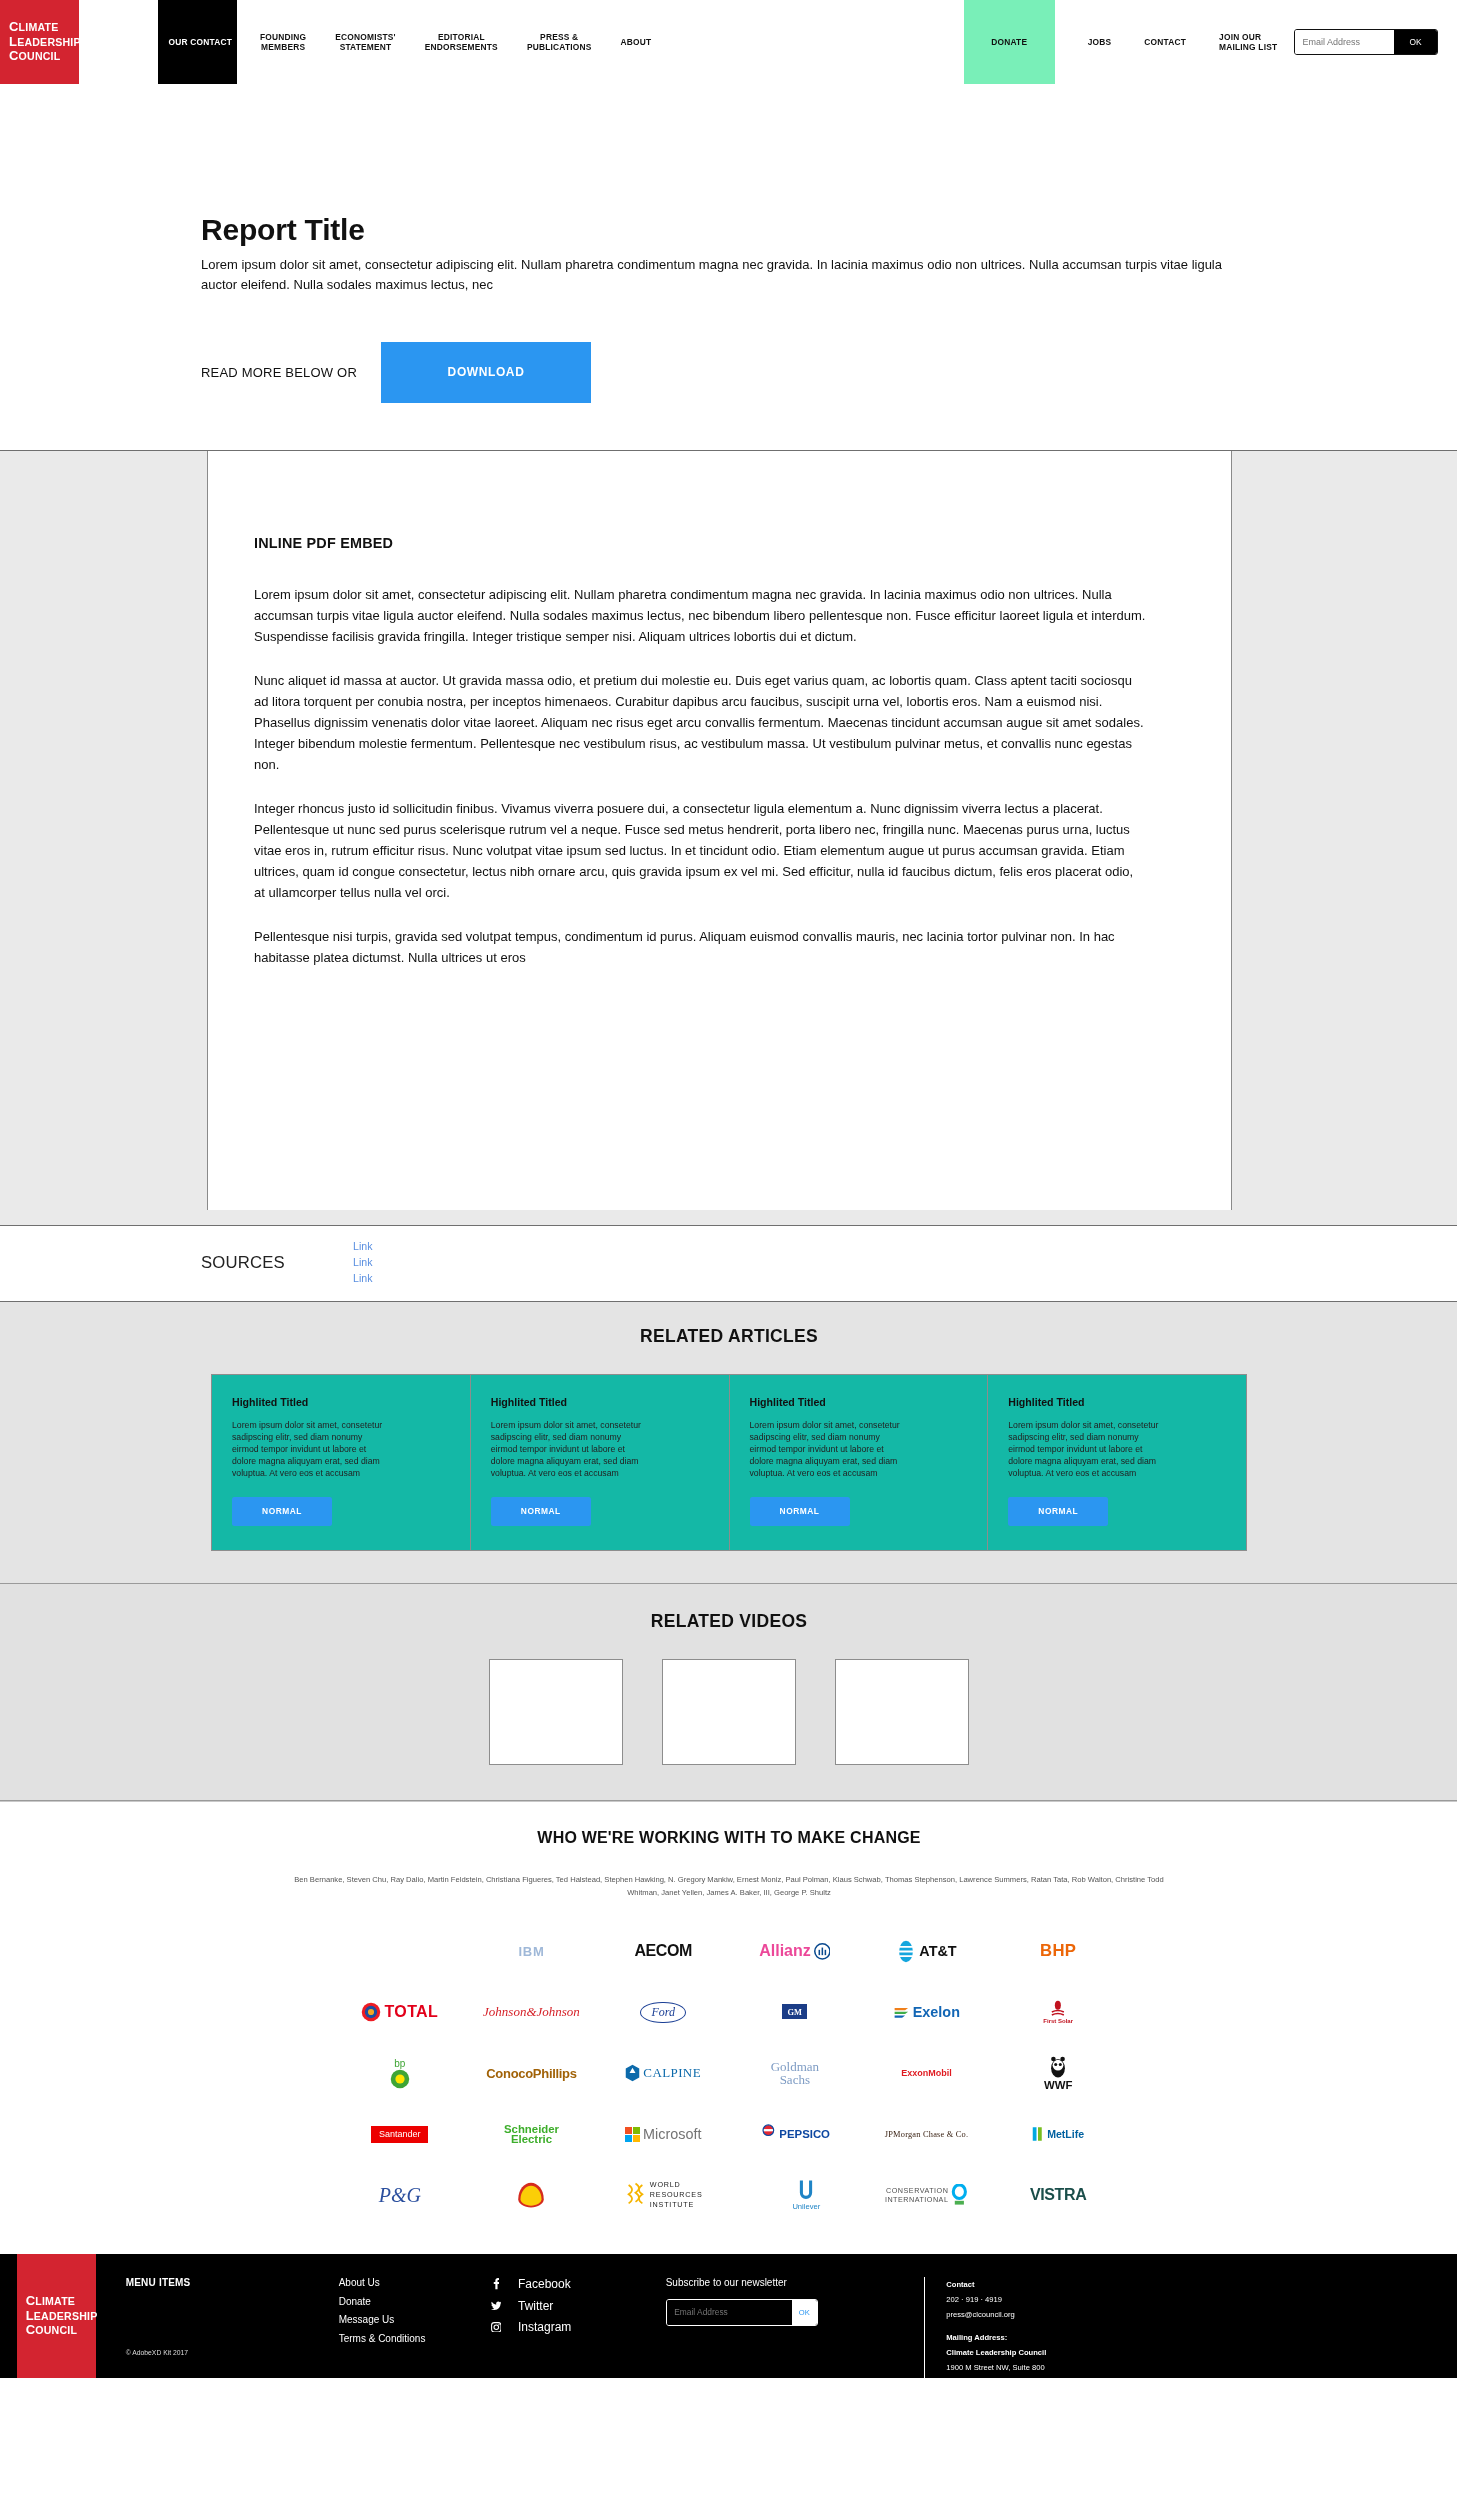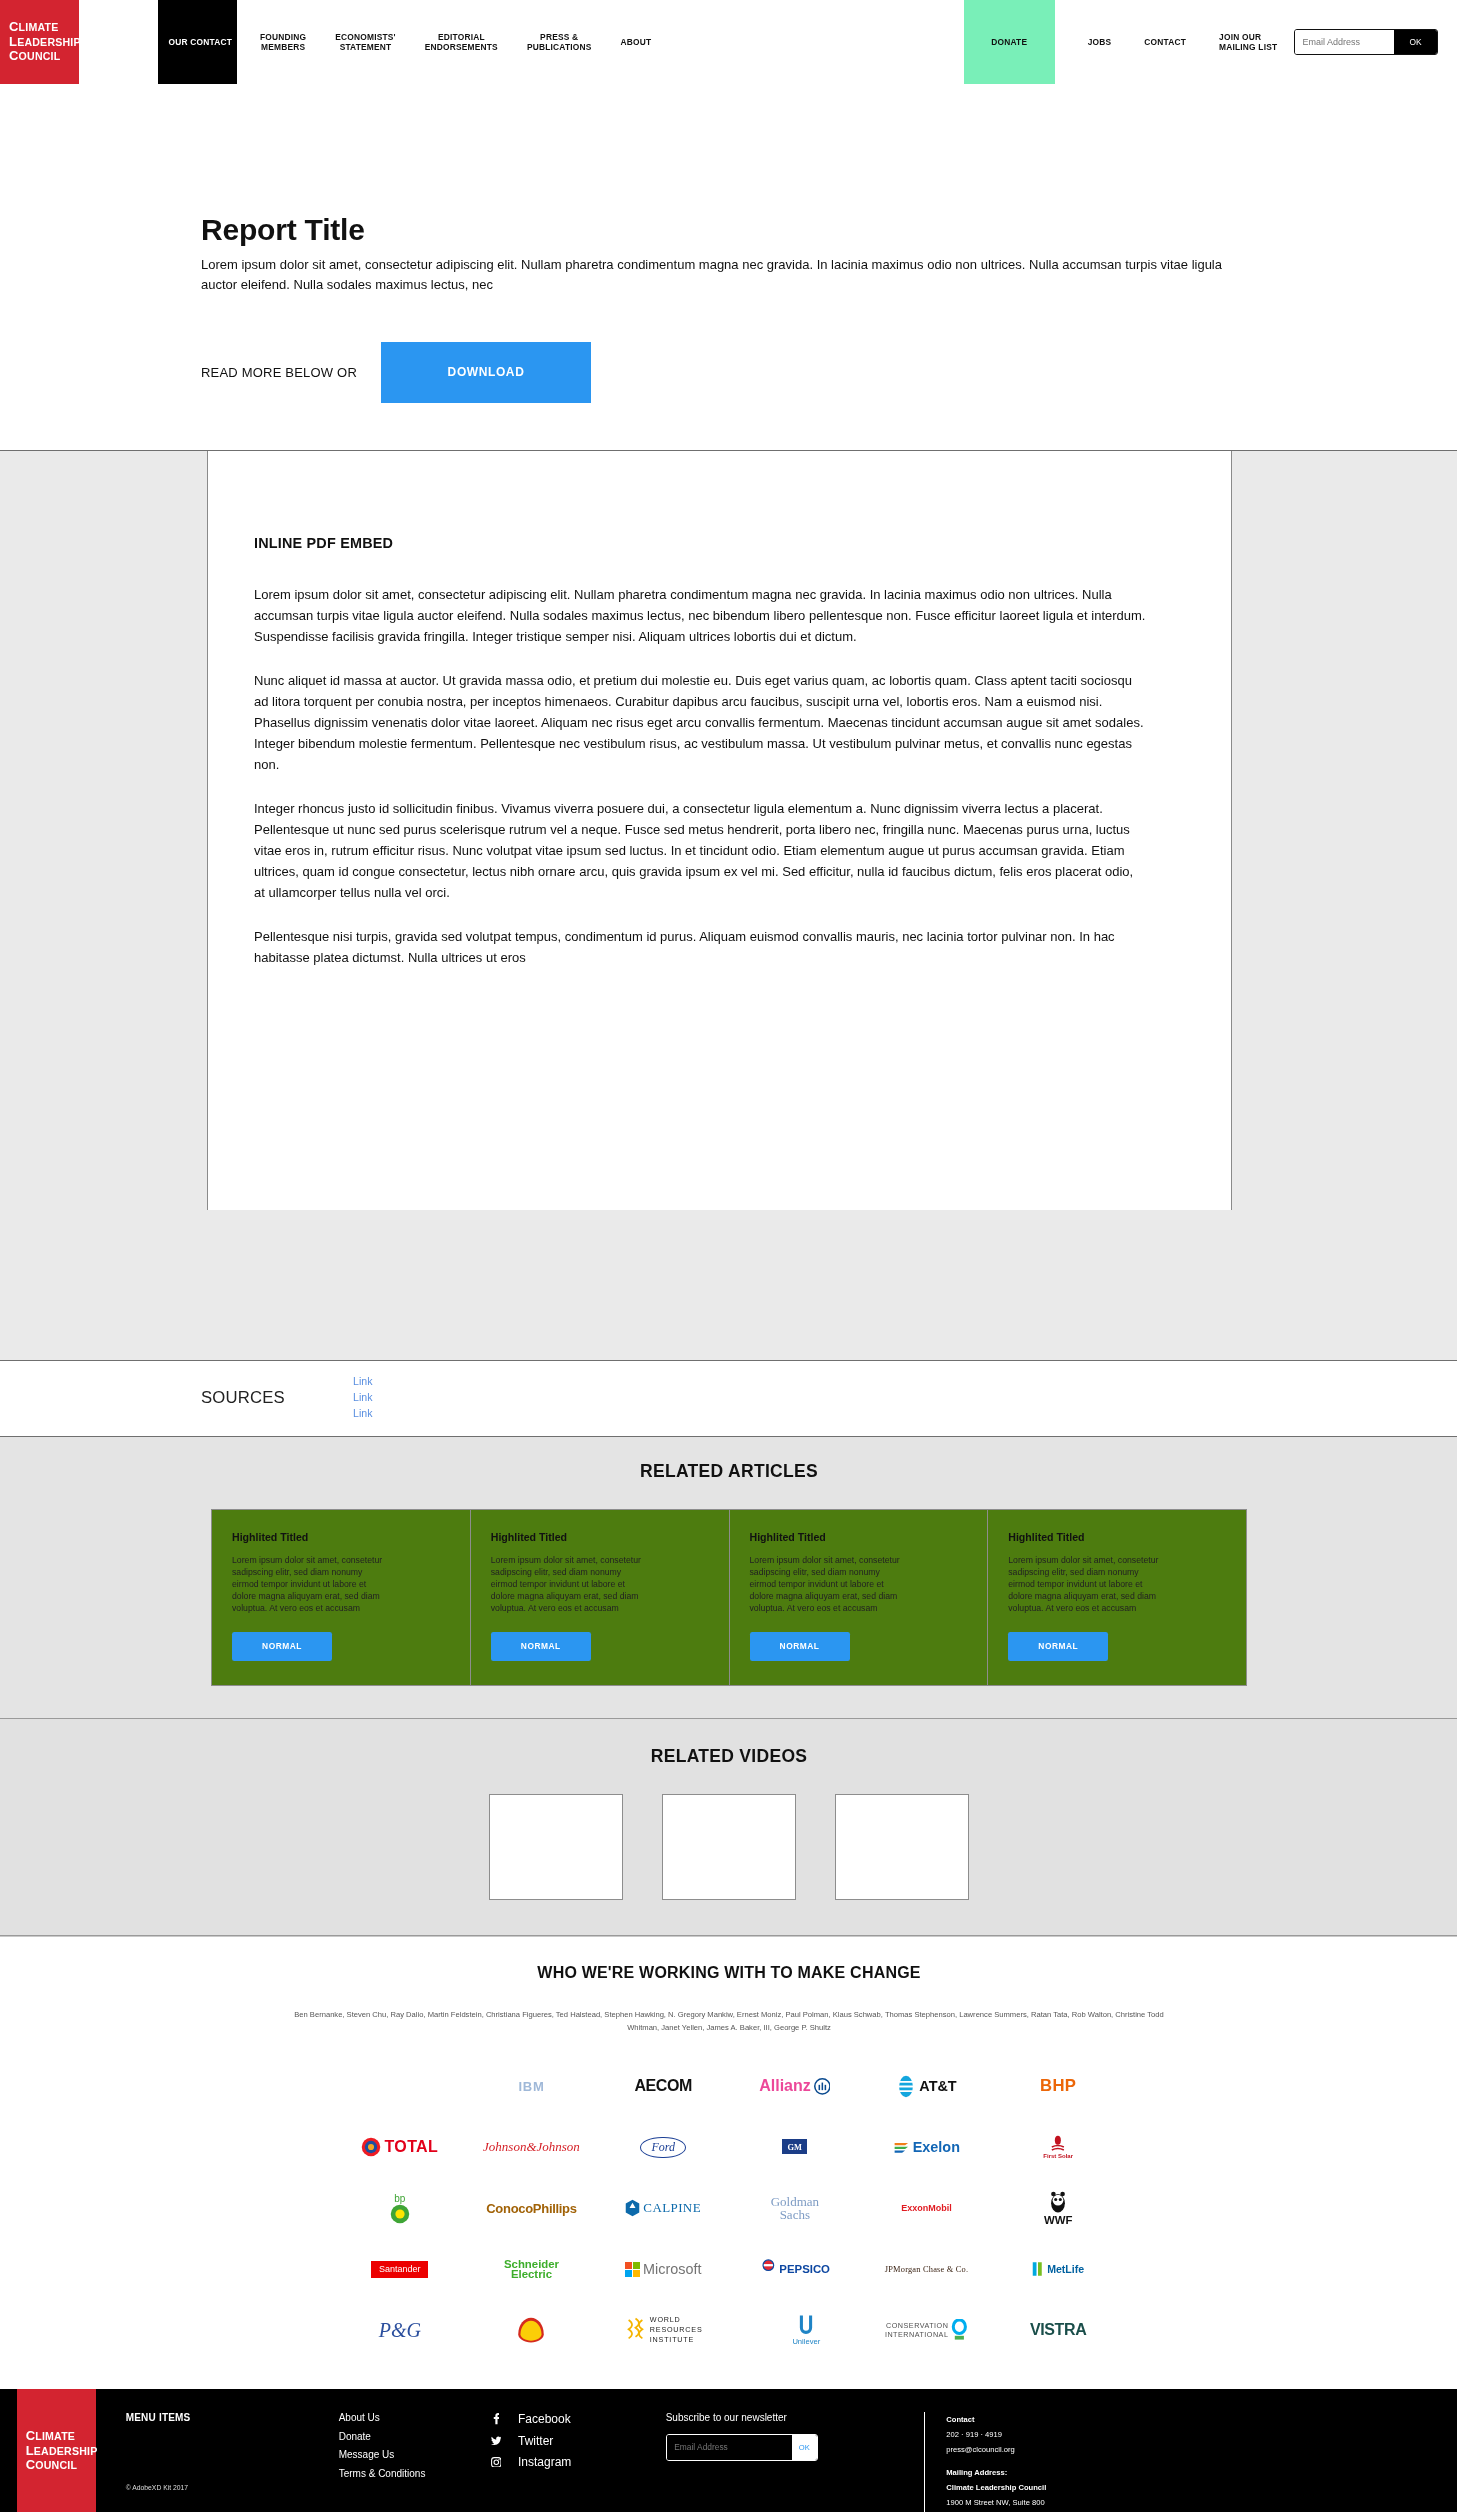--- a/index.html
+++ b/index.html
@@ -168,21 +168,21 @@
     cursor: pointer;
     font-family: "Liberation Sans", sans-serif;
   }
 
   
   .pdf-section {
     margin-top: 47px;
     background: #eaeaea;
     border-top: 0.8px solid #6f6f6f;
     border-bottom: 0.8px solid #6f6f6f;
-    height: 911px;
+    height: 776px;
     position: relative;
     overflow: hidden;
   }
   .pdf-page {
     position: absolute;
     left: 207px;
     top: 0;
     width: 1025px;
     height: 759px;
     background: #fff;
@@ -245,21 +245,21 @@
     display: flex;
     width: 1036px;
     margin: 0 auto;
     border: 0.8px solid #8d8d8d;
     background: #fff;
   }
   .card {
     flex: 1 1 0;
     padding: 21px 20px 24px;
     border-right: 0.8px solid #8d8d8d;
-    background: #4d7c0f;
+    background: #14b8a6;
   }
   .card:last-child { border-right: none; }
   .card-title {
     font-size: 10.6px;
     font-weight: 700;
     margin-bottom: 11.4px;
     color: #111;
   }
   .card-body {
     font-size: 8.7px;

